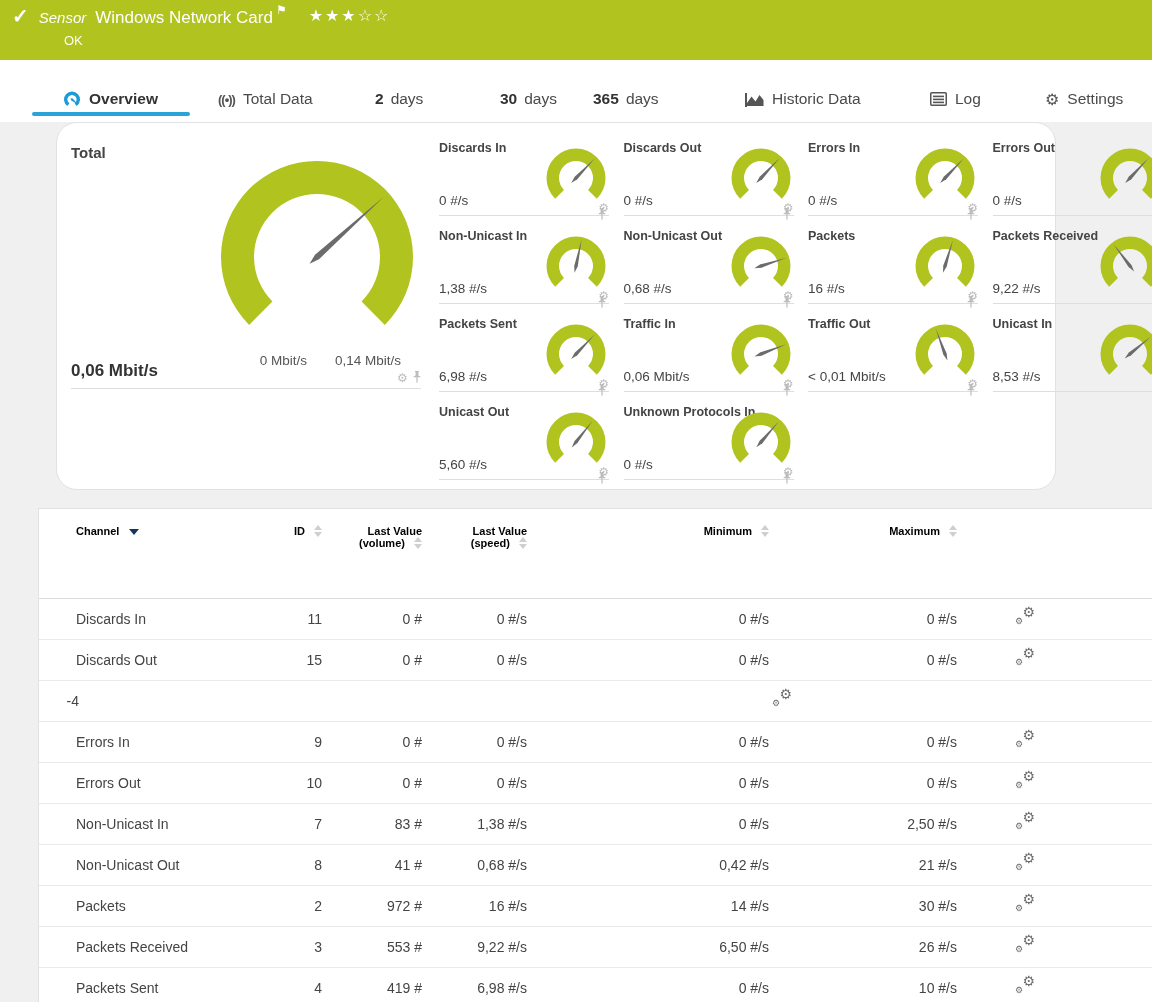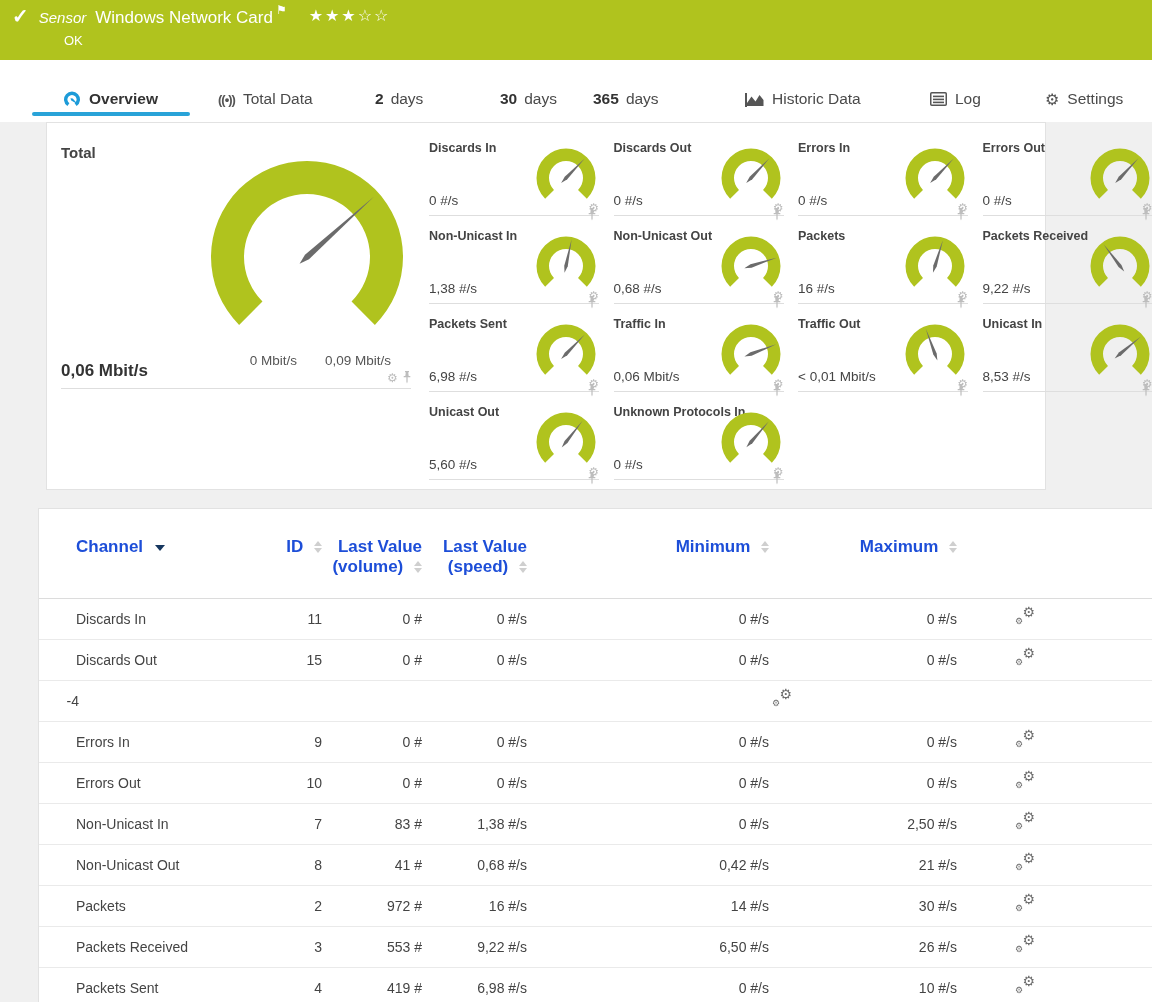--- a/index.html
+++ b/index.html
@@ -19,41 +19,41 @@
   .tab{position:absolute;top:27px;height:24px;display:flex;align-items:center;font-size:15.5px;color:#4a4a4a;cursor:pointer;white-space:nowrap;}
   .tab .ticon{margin-right:8px;display:inline-flex;align-items:center;}
   .tab .num{font-weight:bold;color:#333;margin-right:7px;}
   .tab.active{color:#333;font-weight:600;}
   .live-glyph{font-size:13px;color:#555;letter-spacing:-1px;font-weight:bold;}
   .gear-glyph{font-size:16px;color:#555;}
   .underline{position:absolute;left:32px;top:52px;width:158px;height:4px;background:#29a3d8;border-radius:2px;}
   
   .content{position:absolute;left:0;top:122px;width:100%;height:880px;background:#f0f0f0;}
   .panel{position:absolute;background:#fff;border:1px solid #e2e2e2;box-sizing:border-box;}
-  .gauges-panel{left:46px;top:0px;width:1000px;height:368px;}
+  .gauges-panel{left:56px;top:0px;width:1000px;height:368px;border-radius:21px;}
   .table-panel{left:38px;top:386px;width:1115px;height:500px;}
   
   .total-cell{position:absolute;left:14px;top:14px;width:350px;height:251px;border-bottom:1px solid #dedede;}
   .total-label{position:absolute;left:0;top:7px;font-size:15px;font-weight:bold;color:#444;}
   .total-svg{position:absolute;left:146px;top:16px;}
   .total-min{position:absolute;left:118px;top:216px;width:118px;text-align:right;font-size:13.5px;color:#555;}
   .total-max{position:absolute;left:264px;top:216px;font-size:13.5px;color:#555;}
   .total-value{position:absolute;left:0px;top:224px;font-size:17px;font-weight:bold;color:#333;}
   .gearpin{position:absolute;display:flex;align-items:center;gap:4px;color:#bdbdbd;cursor:pointer;}
   .gearpin .gg{font-size:12px;line-height:12px;}
   .total-cell .gearpin{left:326px;top:234px;}
   
   .gcell{position:absolute;width:170px;height:74px;border-bottom:1px solid #dedede;}
   .gcell .glabel{position:absolute;left:0;top:0;font-size:12.5px;font-weight:600;color:#444;white-space:nowrap;}
   .gcell svg{position:absolute;right:2px;top:6px;}
   .gcell .gvalue{position:absolute;left:0;bottom:7px;font-size:13.5px;color:#444;}
   .gcell .gearpin{right:0;bottom:1px;}
   
   .thead{display:flex;height:90px;box-sizing:border-box;border-bottom:1px solid #dcdcdc;}
-  .th{padding-top:28px;box-sizing:border-box;font-size:17px;font-weight:bold;color:#1d4ed8;}
+  .th{padding-top:16px;box-sizing:border-box;font-size:11px;font-weight:bold;color:#000000;}
   .th .l2{display:block;}
   .trow{display:flex;height:40px;line-height:40px;border-bottom:1px solid #eaeaea;font-size:14px;color:#444;}
   .cell{box-sizing:border-box;white-space:nowrap;}
   .c-channel{width:243px;padding-left:37px;text-align:left;}
   .c-id{width:40px;text-align:right;}
   .c-lvv{width:100px;text-align:right;}
   .c-lvs{width:105px;text-align:right;}
   .c-min{width:242px;text-align:right;}
   .c-max{width:188px;text-align:right;}
   .c-act{width:90px;text-align:right;padding-right:12px;}
@@ -144,21 +144,21 @@
   <div class="content">
 
     <div class="panel gauges-panel">
       <div class="total-cell">
         <div class="total-label">Total</div>
         <div class="total-svg"><svg width="200" height="190" viewBox="0 0 200 190">
               <path d="M 32.12 171.88 A 96 96 0 1 1 167.88 171.88 L 144.55 148.55 A 63 63 0 1 0 55.45 148.55 Z" fill="#b0c31e"></path>
               <polygon points="97.99,101.77 166.88,43.78 102.01,106.23 92.57,110.69" fill="#6b6b6b"></polygon>
             </svg></div>
         <div class="total-min">0 Mbit/s</div>
-        <div class="total-max">0,09 Mbit/s</div>
+        <div class="total-max">0,14 Mbit/s</div>
         <div class="total-value">0,06 Mbit/s</div>
         <div class="gearpin">
           <span class="gg">⚙</span>
           <svg class="pin-svg" width="10" height="13" viewBox="0 0 10 13">
               <path fill="#bdbdbd" d="M3 0h4v1.3h-.8l.5 3.7h1.6v1.3H5.6v4.4L5 12.6l-.6-1.9V6.3H1.7V5h1.6l.5-3.7H3z"></path>
             </svg>
         </div>
       </div>
       <div id="gauge-grid">
           <div class="gcell" style="left: 382px; top: 18px;">

